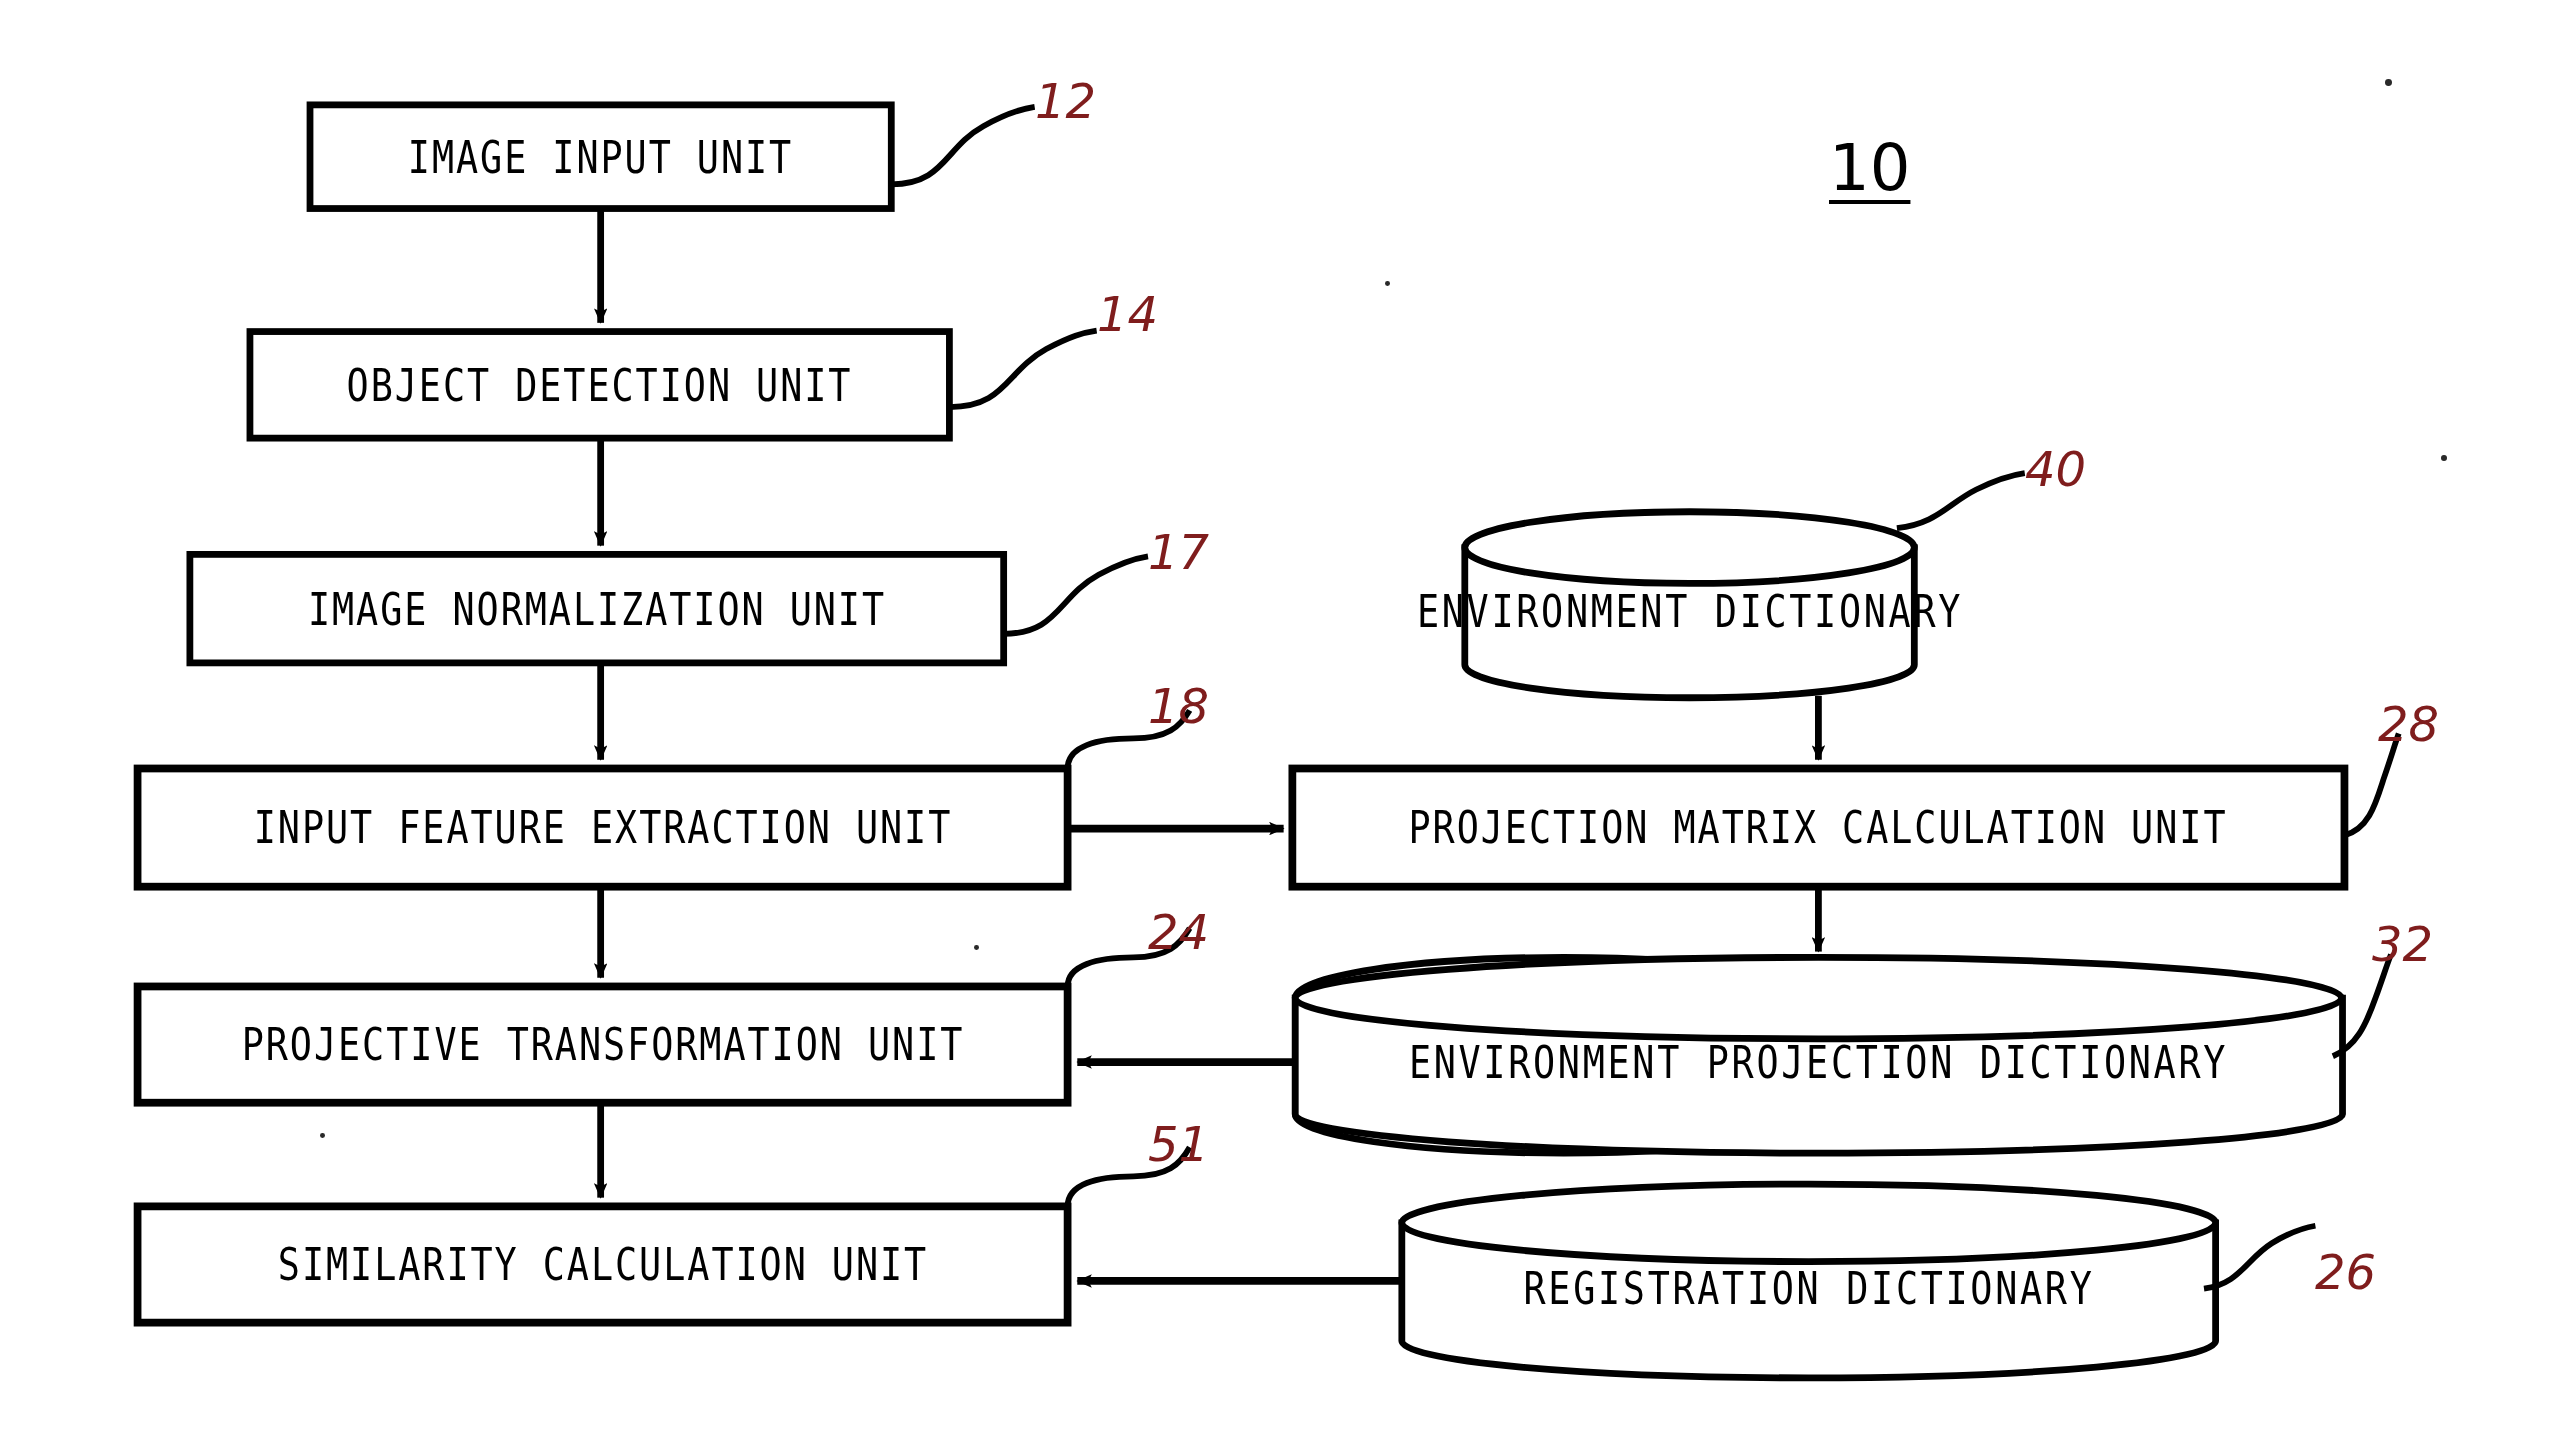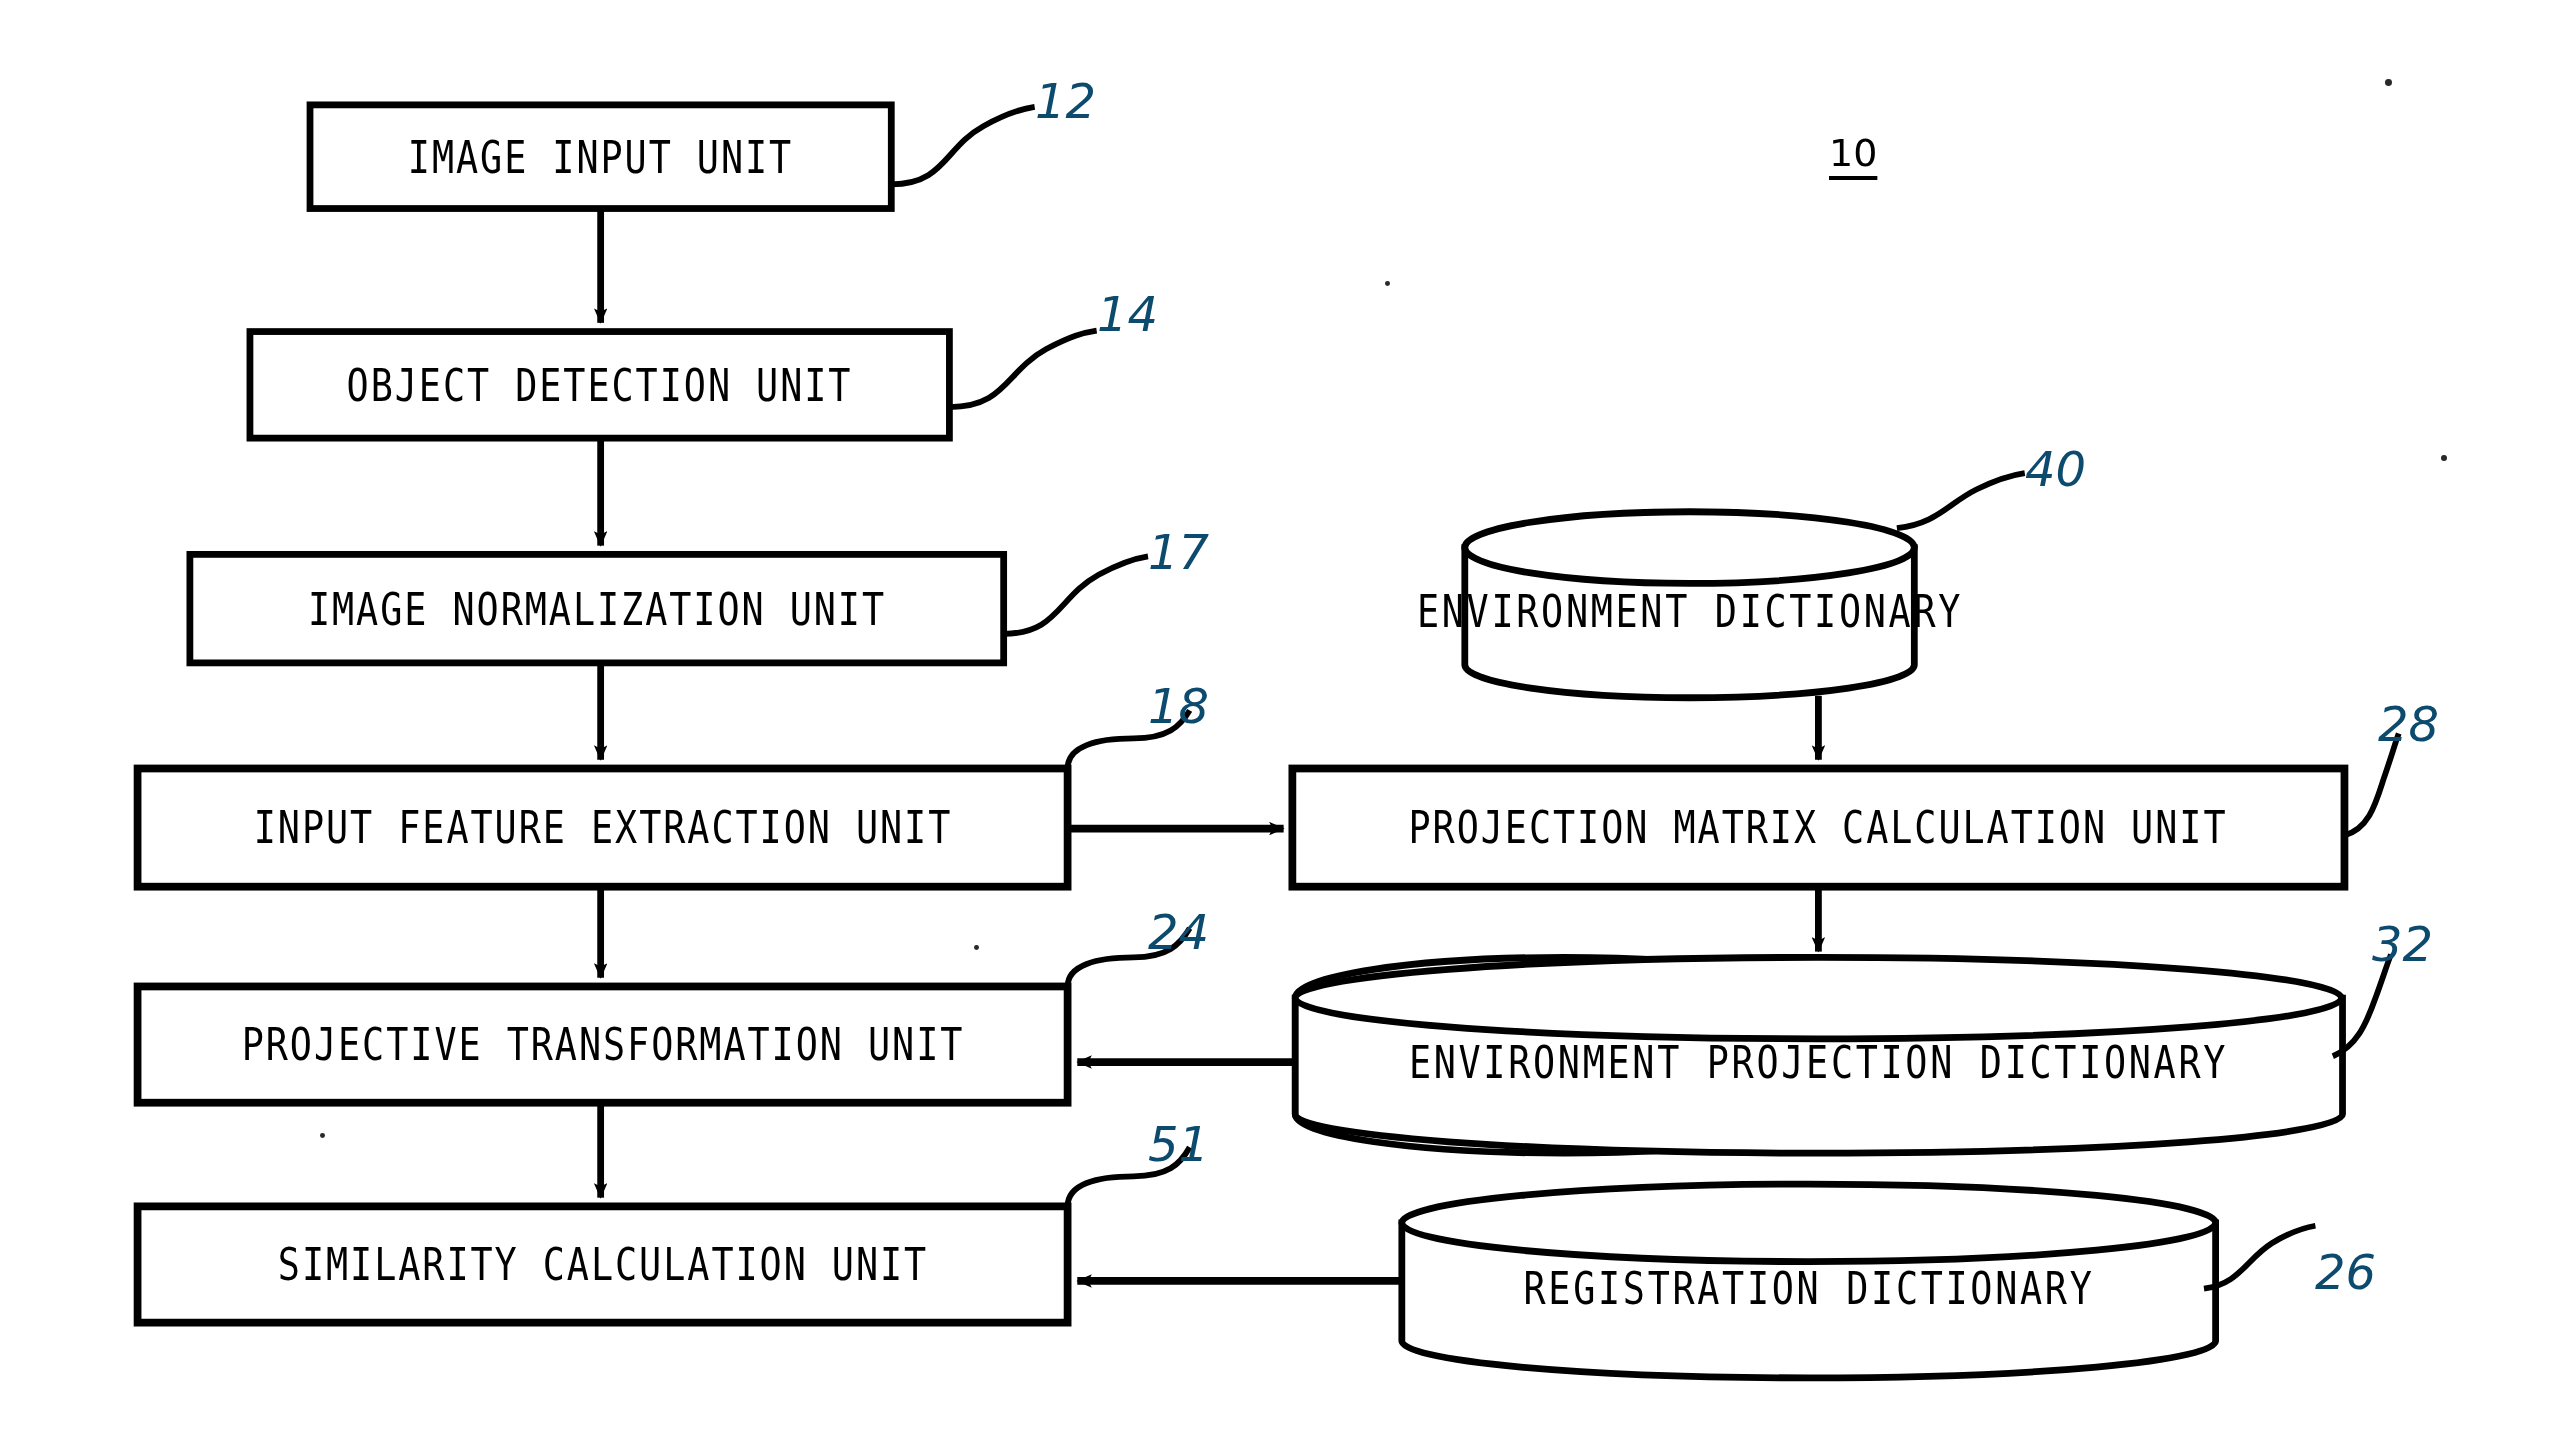--- a/index.html
+++ b/index.html
@@ -35,29 +35,29 @@
     letter-spacing: 2.1px;
     color: #000000;
     white-space: nowrap;
     transform: scaleX(0.92) scaleY(1.12);
     pointer-events: none;
   }
   .ref-num {
     position: absolute;
     font-family: "DejaVu Sans", "Liberation Sans", sans-serif;
     font-size: 48px;
-    color: #0c4a6e;
+    color: #7f1d1d;
     font-style: italic;
     letter-spacing: 0px;
     white-space: nowrap;
   }
   .sys-num {
     position: absolute;
     font-family: "DejaVu Sans", "Liberation Sans", sans-serif;
-    font-size: 38px;
+    font-size: 64px;
     color: #000000;
     text-decoration: underline;
     text-underline-offset: 9.7px;
     text-decoration-thickness: 3.9px;
     white-space: nowrap;
   }
   .speck {
     position: absolute;
     background: #2a2a2a;
     border-radius: 50%;

